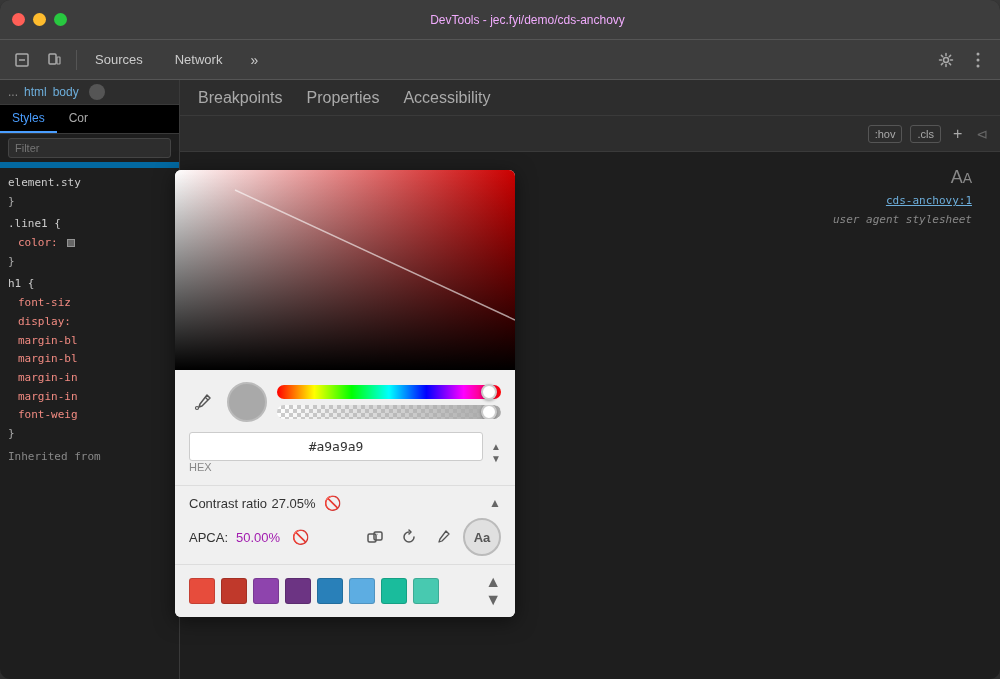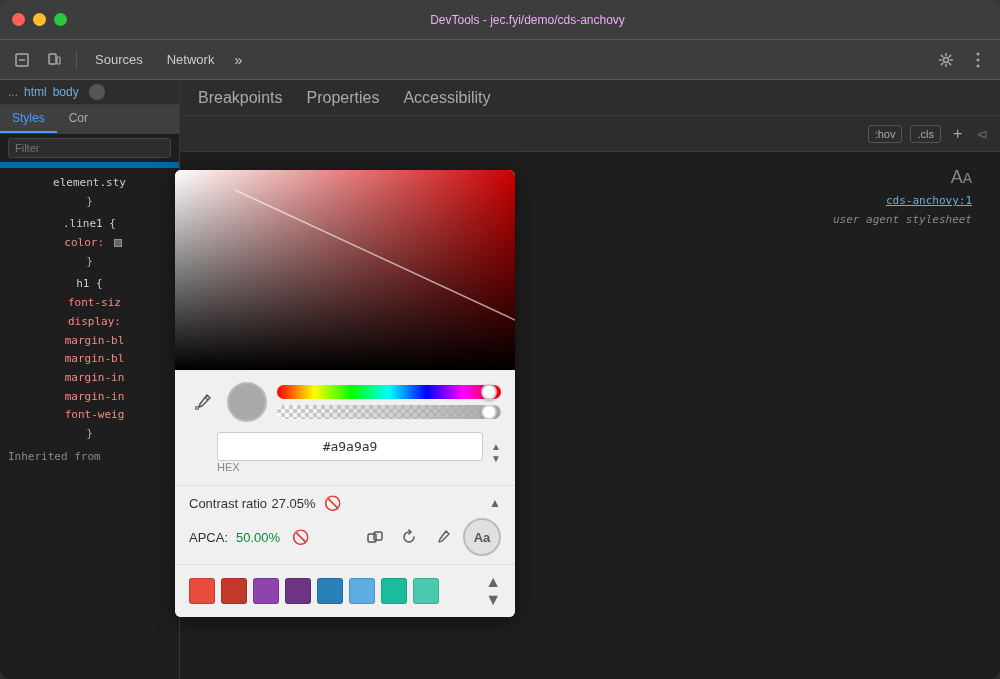--- a/index.html
+++ b/index.html
@@ -80,21 +80,21 @@
     }
     .toolbar-divider {
       width: 1px;
       height: 20px;
       background: #555;
       margin: 0 4px;
     }
     .tab-nav {
       display: flex;
       align-items: center;
-      gap: 4px;
+      gap: 12px;
       flex: 1;
       overflow: hidden;
     }
     .tab-item {
       color: #ccc;
       font-size: 13px;
       padding: 4px 10px;
       cursor: pointer;
       border-radius: 3px;
       white-space: nowrap;
@@ -135,21 +135,21 @@
       align-items: center;
       font-size: 12px;
     }
     .breadcrumb-item {
       color: #6daedb;
       cursor: pointer;
     }
     .style-tabs {
       display: flex;
       border-bottom: 1px solid #3a3a3a;
-      background: #404040;
+      background: #000000;
     }
     .style-tab {
       padding: 6px 12px;
       font-size: 12px;
       color: #aaa;
       cursor: pointer;
       border-bottom: 2px solid transparent;
     }
     .style-tab.active {
       color: #4a9eff;
@@ -173,21 +173,20 @@
     .css-content {
       flex: 1;
       overflow-y: auto;
       padding: 4px 0;
       font-family: 'Menlo', 'Monaco', monospace;
       font-size: 11px;
     }
     .css-rule {
       padding: 2px 8px;
       line-height: 1.6;
-      text-align: center;
     }
     .css-selector { color: #ccc; }
     .css-brace { color: #aaa; }
     
     .color-picker-popup {
       position: absolute;
       left: 175px;
       top: 90px;
       width: 340px;
       background: #f0f0f0;
@@ -317,21 +316,20 @@
     }
     .hex-label {
       font-size: 11px;
       color: #888;
       text-align: left;
     }
     .hex-input-block {
       display: flex;
       flex-direction: column;
       flex: 1;
-      margin-left: 28px;
     }
     .stepper-btn {
       display: flex;
       flex-direction: column;
       background: transparent;
       border: none;
       cursor: pointer;
       color: #666;
     }
     .stepper-btn span { font-size: 10px; line-height: 1.2; }
@@ -371,21 +369,21 @@
       gap: 8px;
       margin-top: 2px;
     }
     .apca-label {
       font-size: 13px;
       color: #333;
       font-weight: 500;
     }
     .apca-value {
       font-size: 13px;
-      color: #15803d;
+      color: #a21caf;
     }
     .apca-actions {
       display: flex;
       align-items: center;
       gap: 6px;
       margin-left: auto;
     }
     .apca-icon-btn {
       width: 28px;
       height: 28px;

